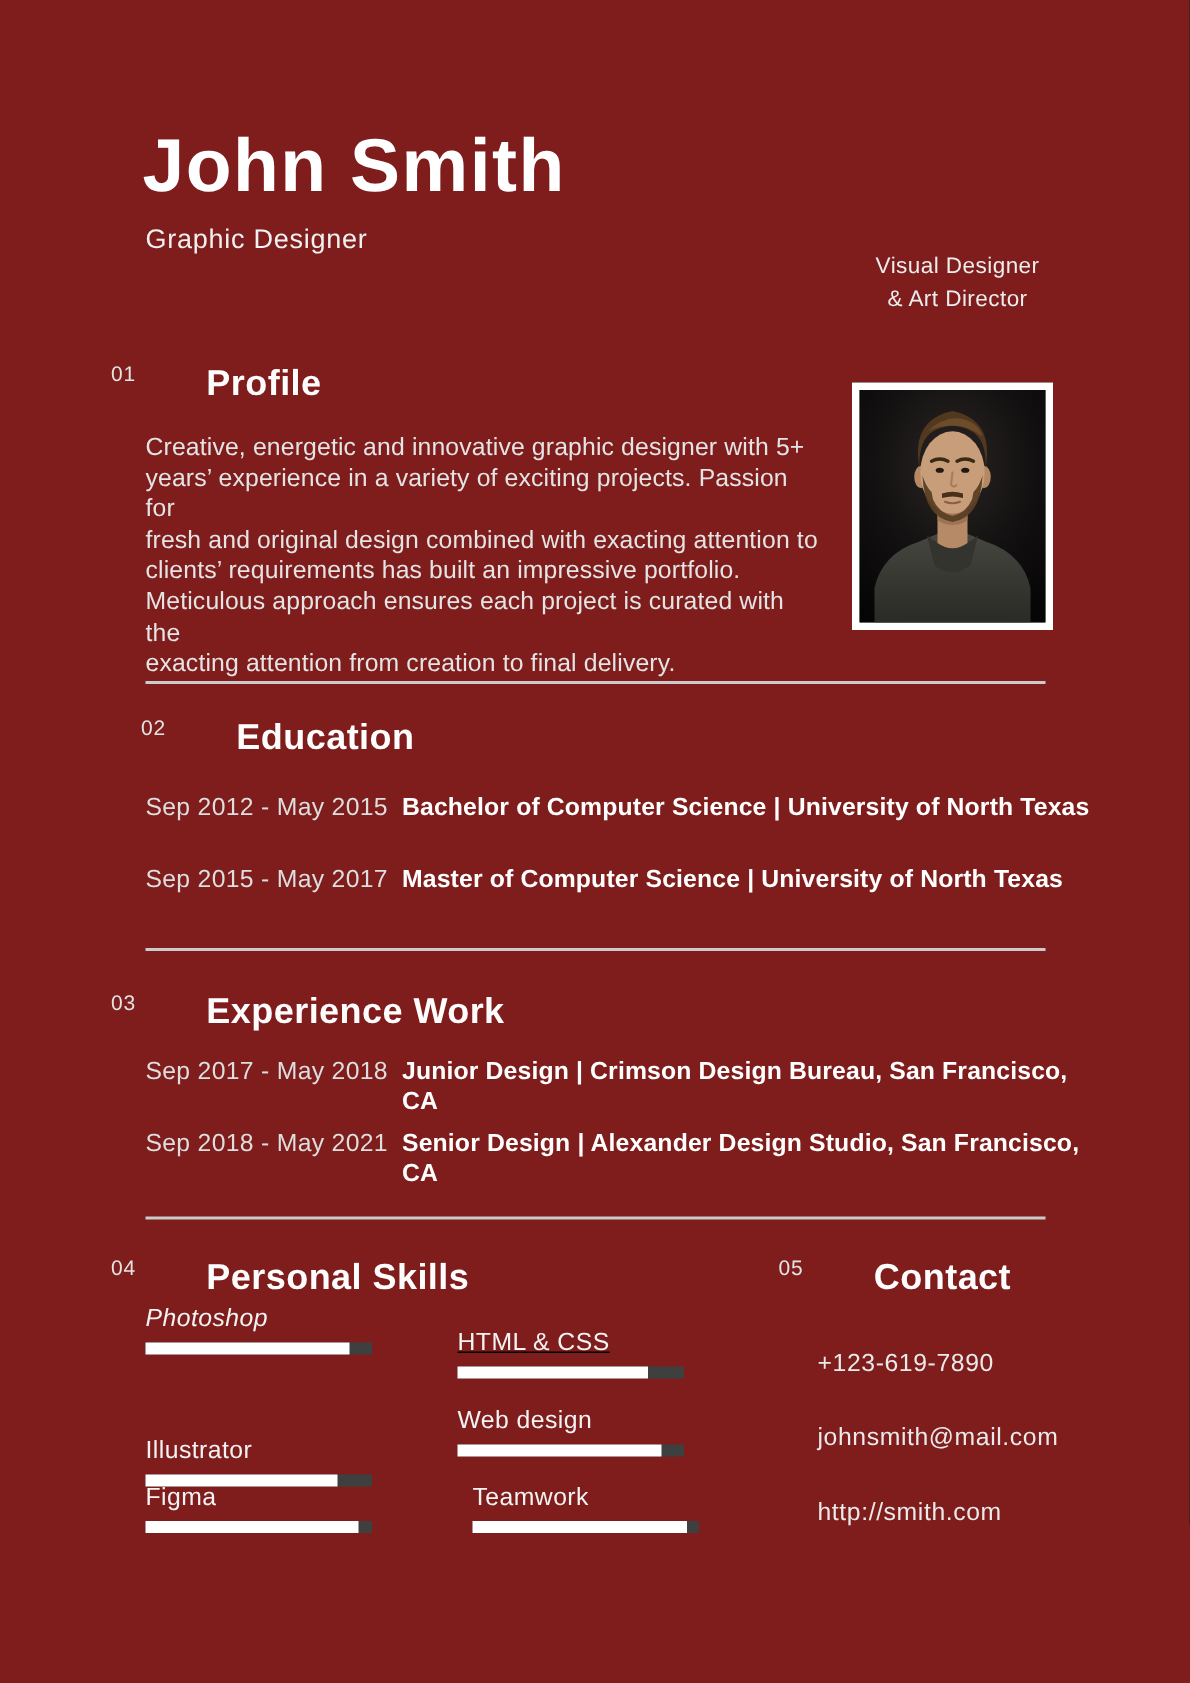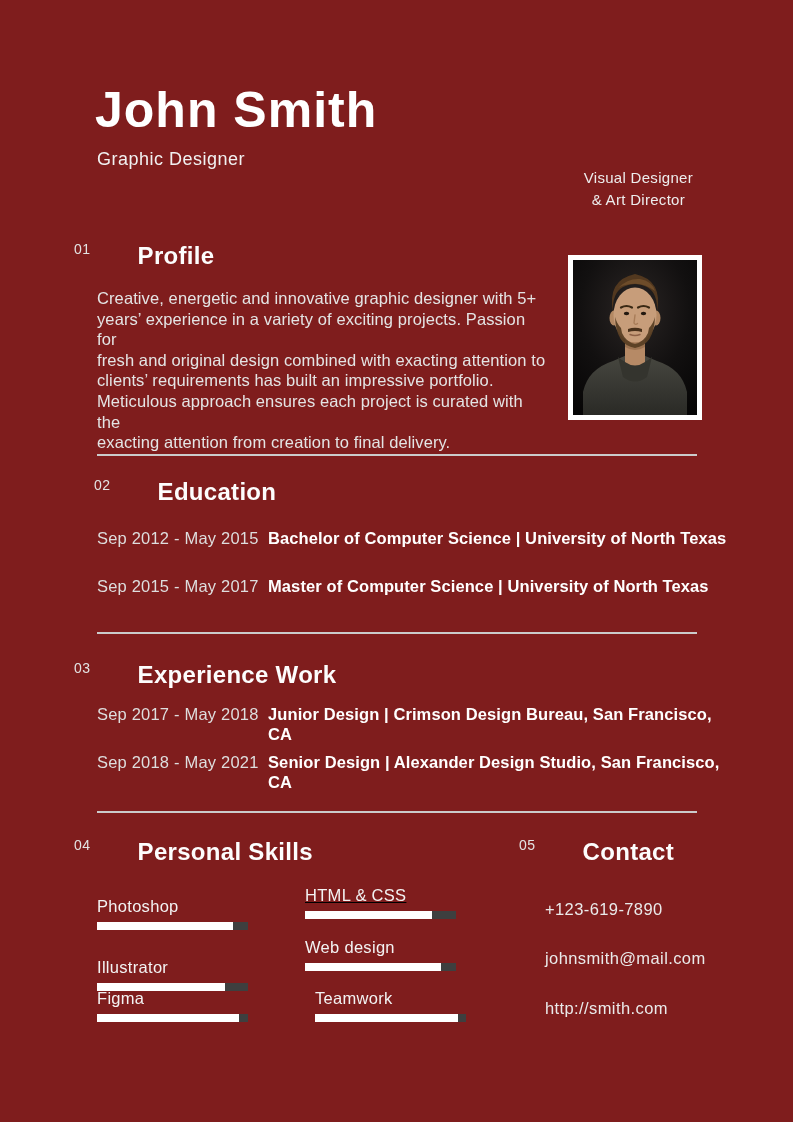--- a/index.html
+++ b/index.html
@@ -201,21 +201,21 @@
     <span class="t-detail">Senior Design | Alexander Design Studio, San Francisco, CA</span>
   </div>
 
   <div class="abs divider" style="top:811px;"></div>
 
   <div class="abs sec-head" style="left:74px; top:837px;">
     <span class="sec-num">04</span>
     <span class="sec-title">Personal Skills</span>
   </div>
 
-  <div class="abs skill" style="left:97px; top:896px;">
+  <div class="abs skill" style="left:97px; top:869px;font-style:italic;">
     <div class="skill-label">Photoshop</div>
     <div class="skill-bar">
         <div class="skill-fill" style="width: 90%;"></div>
       </div>
   </div>
   <div class="abs skill" style="left:97px; top:957px;">
     <div class="skill-label">Illustrator</div>
     <div class="skill-bar">
         <div class="skill-fill" style="width: 85%;"></div>
       </div>

